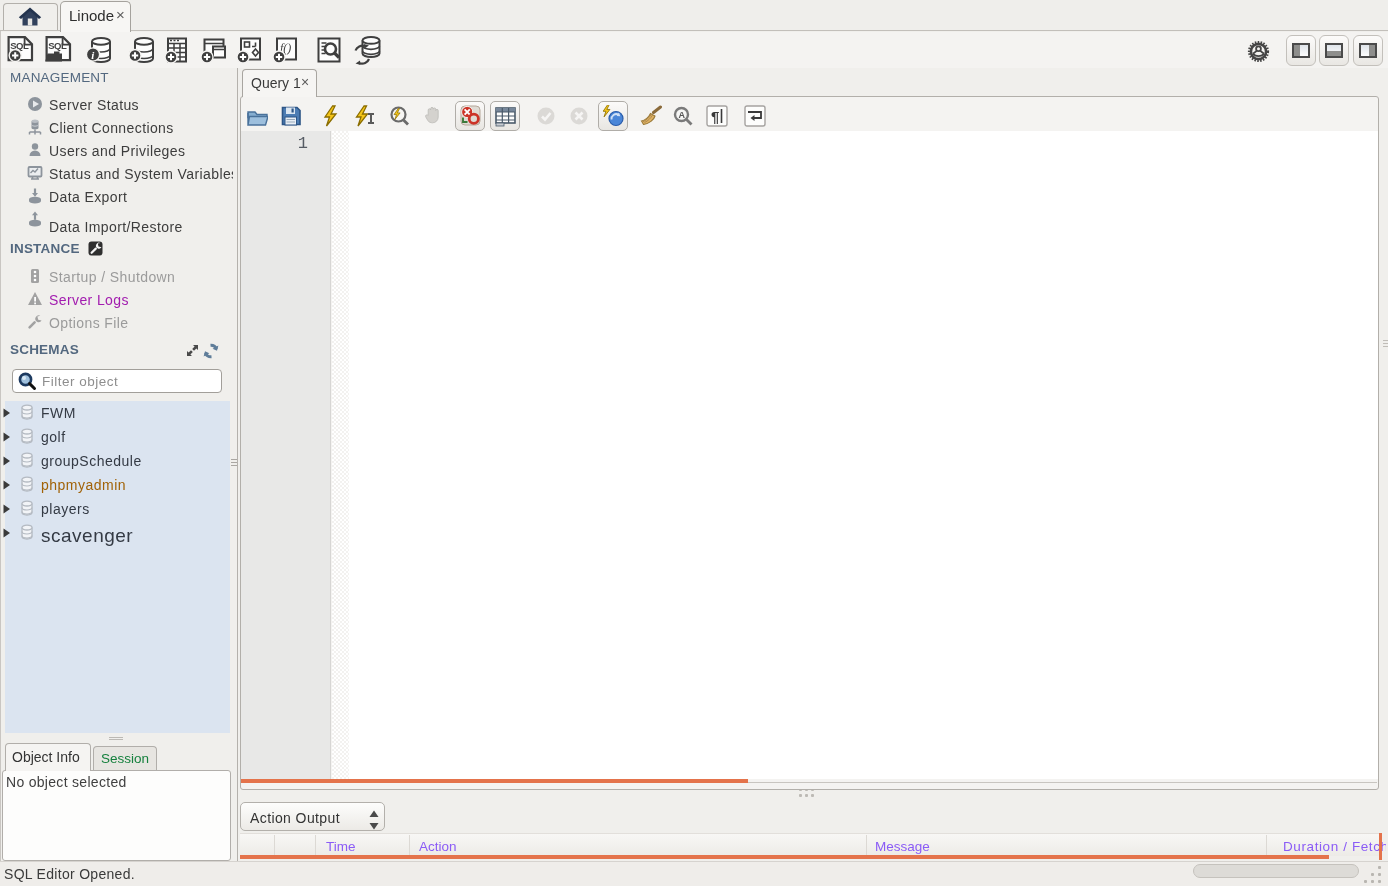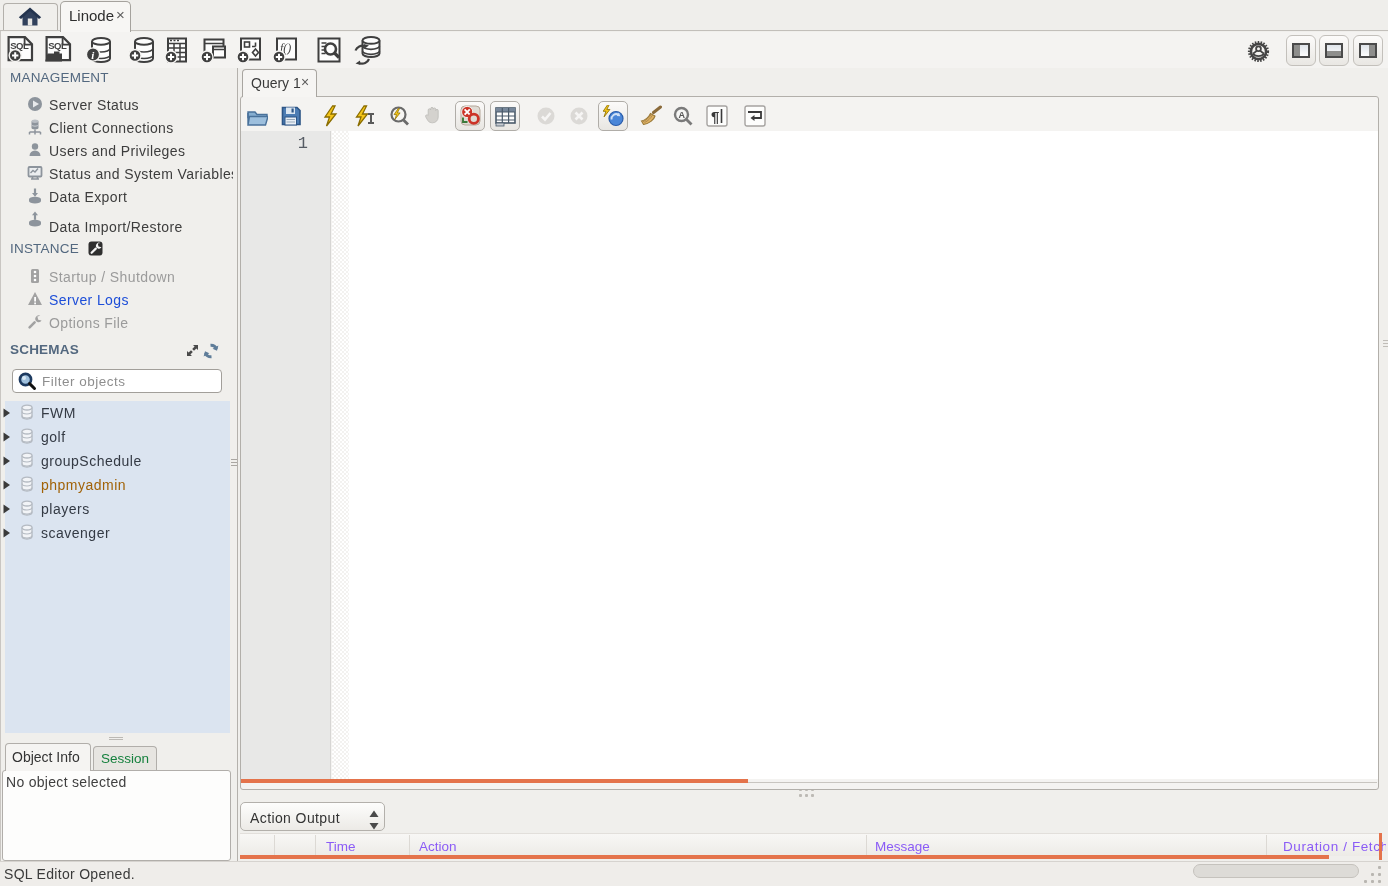--- a/index.html
+++ b/index.html
@@ -151,40 +151,40 @@
     <div class="abs" style="left:49px;top:189px;font-size:14px;letter-spacing:0.4px;color:#3d3d3d;white-space:nowrap;width:184px;overflow:hidden;">Data Export</div>
     <svg class="abs" style="left:27px;top:211px;z-index:7;" width="16" height="16" viewBox="0 0 16 16">
       <path d="M8 8.8 v-5" stroke="#8d949c" stroke-width="2.2" fill="none"></path>
       <path d="M5 4.2 L8 0.4 L11 4.2 Z" fill="#8d949c"></path>
       <ellipse cx="8" cy="11.2" rx="6" ry="2.5" fill="#8d949c"></ellipse>
       <path d="M2 11.2 v1.8 a6 2.5 0 0 0 12 0 v-1.8 Z" fill="#8d949c"></path>
     </svg>
     <div class="abs" style="left:49px;top:212px;font-size:14px;letter-spacing:0.4px;color:#3d3d3d;white-space:nowrap;width:184px;overflow:hidden;margin-top:7px;">Data Import/Restore</div>
   </div>
 
-<div class="abs" style="left:10px;top:241px;font-size:13.5px;font-weight:normal;color:#53687f;letter-spacing:0.2px;">INSTANCE</div>
+<div class="abs" style="left:10px;top:241px;font-size:13.5px;font-weight:bold;color:#53687f;letter-spacing:0.2px;">INSTANCE</div>
 <svg class="abs" style="left:88px;top:241px;" width="15" height="15" viewBox="0 0 15 15">
   <rect x="0.5" y="0.5" width="14" height="14" rx="3" fill="#2f2f2f"></rect>
   <path d="M3.6 11.8 L7.8 7.6" stroke="#f5f5f5" stroke-width="2.2" stroke-linecap="round"></path>
   <path d="M12.4 2 a3 3 0 1 0 1.1 4.3 l-3 -0.7 l-0.7 -3 z" fill="#f5f5f5"></path>
 </svg>
 <div id="inst-items">
     <svg class="abs" style="left:27px;top:268px;z-index:7;" width="16" height="16" viewBox="0 0 16 16">
       <rect x="4" y="1" width="8" height="14" rx="1.5" fill="#a2a2a2"></rect>
       <circle cx="8" cy="4" r="1.3" fill="#fff"></circle>
       <circle cx="8" cy="8" r="1.3" fill="#fff"></circle>
       <circle cx="8" cy="12" r="1.3" fill="#fff"></circle>
     </svg>
     <div class="abs" style="left:49px;top:269px;font-size:14px;letter-spacing:0.4px;color:#9b9b9b;white-space:nowrap;">Startup / Shutdown</div>
     <svg class="abs" style="left:27px;top:291px;z-index:7;" width="16" height="16" viewBox="0 0 16 16">
       <path d="M8 1 L15 14 L1 14 Z" fill="#a2a2a2"></path>
       <rect x="7.2" y="6" width="1.8" height="4.5" fill="#fff"></rect>
       <rect x="7.2" y="11.5" width="1.8" height="1.8" fill="#fff"></rect>
     </svg>
-    <div class="abs" style="left:49px;top:292px;font-size:14px;letter-spacing:0.4px;color:#1d4ed8;white-space:nowrap;">Server Logs</div>
+    <div class="abs" style="left:49px;top:292px;font-size:14px;letter-spacing:0.4px;color:#a21caf;white-space:nowrap;">Server Logs</div>
     <svg class="abs" style="left:27px;top:314px;z-index:7;" width="16" height="16" viewBox="0 0 16 16">
       <path d="M2.6 13.4 L7.6 8.4" stroke="#a2a2a2" stroke-width="2.6" stroke-linecap="round"></path>
       <path d="M13.4 1.8 a3.4 3.4 0 1 0 1.2 4.8 l-3.4 -0.8 l-0.8 -3.4 z" fill="#a2a2a2"></path>
     </svg>
     <div class="abs" style="left:49px;top:315px;font-size:14px;letter-spacing:0.4px;color:#9b9b9b;white-space:nowrap;">Options File</div>
   </div>
 
 <div class="abs" style="left:10px;top:342px;font-size:13.5px;font-weight:bold;color:#53687f;letter-spacing:0.2px;">SCHEMAS</div>
 
 <svg class="abs" style="left:186px;top:344px;" width="13" height="13" viewBox="0 0 13 13">
@@ -197,21 +197,21 @@
   <path d="M8.5 13.8 a6 5.8 0 0 1 -6 -3.8" fill="none" stroke="#5f7d99" stroke-width="3"></path>
   <path d="M0.6 13.4 L2 8.2 L6.4 10.2 Z" fill="#5f7d99"></path>
 </svg>
 
 <div class="abs" style="left:12px;top:369px;width:210px;height:24px;background:#fff;border:1px solid #a29f9a;border-radius:4px;"></div>
 <svg class="abs" style="left:17px;top:371px;" width="20" height="20" viewBox="0 0 20 20">
   <circle cx="8.5" cy="8.5" r="5.6" fill="#9fc0dd" stroke="#1d3a60" stroke-width="2.6"></circle>
   <circle cx="7" cy="7" r="2" fill="#d9e8f4"></circle>
   <path d="M12.6 12.6 L17.5 17.5" stroke="#111" stroke-width="3" stroke-linecap="round"></path>
 </svg>
-<div class="abs" style="left:42px;top:374px;font-size:13.5px;color:#8e8e8e;letter-spacing:0.5px;">Filter objects</div>
+<div class="abs" style="left:42px;top:374px;font-size:13.5px;color:#8e8e8e;letter-spacing:0.5px;">Filter object</div>
 
 <div class="abs" id="tree" style="left:5px;top:401px;width:225px;height:332px;background:#dbe4f0;"></div>
 <div id="tree-items">
     <svg class="abs" style="left:3px;top:408px;z-index:7;" width="8" height="10" viewBox="0 0 8 10">
       <path d="M0.5 0.5 L7 5 L0.5 9.5 Z" fill="#3a3a3a"></path>
     </svg>
     <svg class="abs" style="left:21px;top:404px;z-index:7;" width="12" height="17" viewBox="0 0 12 17">
       <path d="M1 3.6 v9 a5 2.4 0 0 0 10 0 v-9" fill="#f2f4f7" stroke="#b4bac2" stroke-width="1.3"></path>
       <ellipse cx="6" cy="3.6" rx="5" ry="2.4" fill="#f2f4f7" stroke="#b4bac2" stroke-width="1.3"></ellipse>
       <path d="M1 7.6 a5 2.4 0 0 0 10 0 M1 11.6 a5 2.4 0 0 0 10 0" fill="none" stroke="#b4bac2" stroke-width="1.1"></path>
@@ -254,21 +254,21 @@
     </svg>
     <div class="abs" style="left:41px;top:501px;font-size:14px;letter-spacing:0.5px;color:#343a44;white-space:nowrap;">players</div>
     <svg class="abs" style="left:3px;top:528px;z-index:7;" width="8" height="10" viewBox="0 0 8 10">
       <path d="M0.5 0.5 L7 5 L0.5 9.5 Z" fill="#3a3a3a"></path>
     </svg>
     <svg class="abs" style="left:21px;top:524px;z-index:7;" width="12" height="17" viewBox="0 0 12 17">
       <path d="M1 3.6 v9 a5 2.4 0 0 0 10 0 v-9" fill="#f2f4f7" stroke="#b4bac2" stroke-width="1.3"></path>
       <ellipse cx="6" cy="3.6" rx="5" ry="2.4" fill="#f2f4f7" stroke="#b4bac2" stroke-width="1.3"></ellipse>
       <path d="M1 7.6 a5 2.4 0 0 0 10 0 M1 11.6 a5 2.4 0 0 0 10 0" fill="none" stroke="#b4bac2" stroke-width="1.1"></path>
     </svg>
-    <div class="abs" style="left:41px;top:525px;font-size:14px;letter-spacing:0.5px;color:#343a44;white-space:nowrap;">scavenger</div>
+    <div class="abs" style="left:41px;top:525px;font-size:19px;letter-spacing:0.5px;color:#343a44;white-space:nowrap;">scavenger</div>
   </div>
 
 <div class="abs" style="left:231px;top:459px;width:6px;height:1px;background:#aaa7a2;"></div>
 <div class="abs" style="left:231px;top:462px;width:6px;height:1px;background:#aaa7a2;"></div>
 <div class="abs" style="left:231px;top:465px;width:6px;height:1px;background:#aaa7a2;"></div>
 
 <div class="abs" style="left:109px;top:737px;width:14px;height:1px;background:#bcb9b4;"></div>
 <div class="abs" style="left:109px;top:739px;width:14px;height:1px;background:#bcb9b4;"></div>
 
 <div class="abs" style="left:5px;top:743px;width:86px;height:28px;background:#f5f4f2;border:1px solid #b1aeaa;border-bottom:none;border-radius:4px 4px 0 0;z-index:3;"></div>

